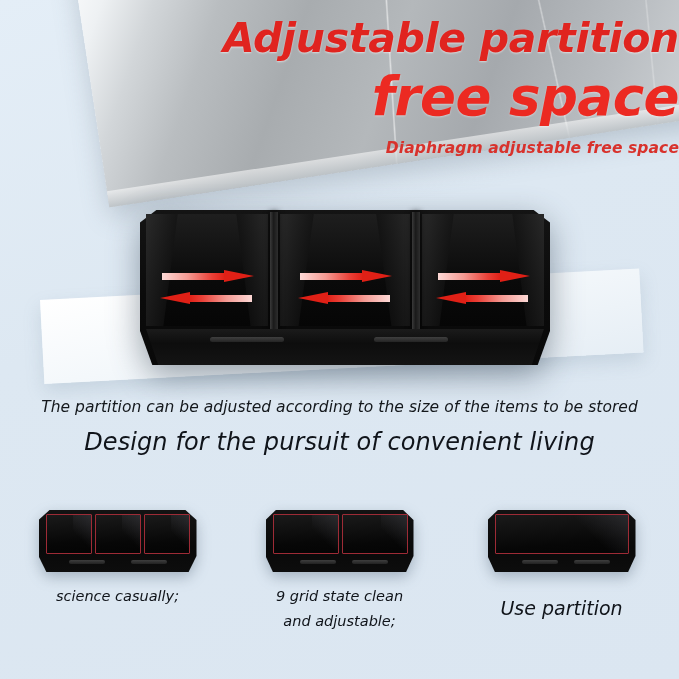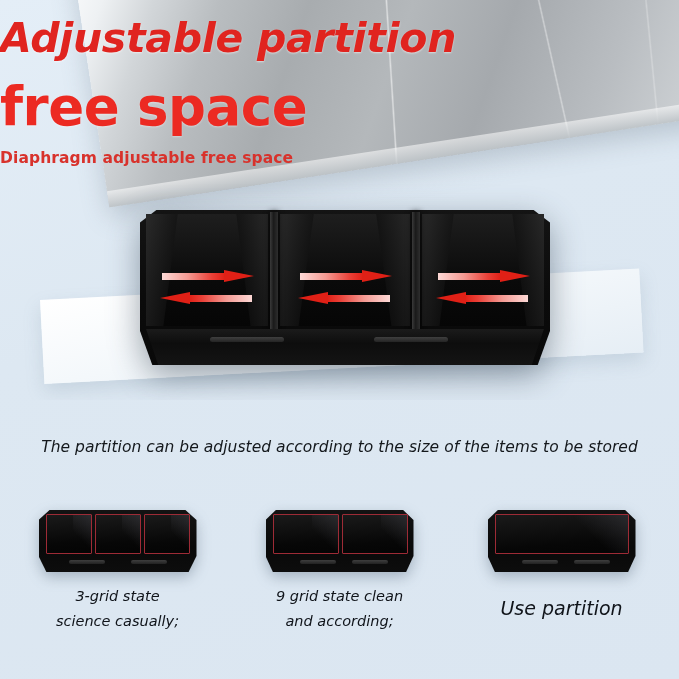--- a/index.html
+++ b/index.html
@@ -75,44 +75,46 @@
     transform: rotate(-3deg);
     transform-origin: left top;
     box-shadow: 0 8px 18px rgba(120,140,160,0.22);
   }
 
   
   .headline-wrap {
     position: absolute;
     left: 0; top: 18px;
     width: 679px;
-    text-align: left;
+    text-align: right;
     z-index: 6;
   }
   .headline-1 {
     font-size: 41px;
     font-style: italic;
     font-weight: 700;
     color: #e0241f;
     letter-spacing: -0.3px;
     line-height: 1.02;
     text-shadow: 0 1px 2px rgba(255,255,255,0.55);
   }
   .headline-2 {
     font-size: 53px;
+    font-style: italic;
     font-weight: 700;
     color: #ec2a22;
     letter-spacing: -0.5px;
     line-height: 1.0;
-    margin-top: 20px;
+    margin-top: 10px;
     text-shadow: 0 1px 2px rgba(255,255,255,0.4);
   }
   .sub-headline {
     margin-top: 16px;
     font-size: 15.5px;
+    font-style: italic;
     font-weight: 700;
     color: #d8322c;
     letter-spacing: 0.1px;
   }
 
   
   .main-bin {
     position: absolute;
     left: 140px;
     top: 210px;
@@ -252,21 +254,20 @@
     top: 398px;
     width: 679px;
     text-align: center;
     z-index: 4;
   }
   .mid-line-1 {
     font-size: 15.5px;
     font-style: italic;
     color: #14181c;
     letter-spacing: 0.05px;
-    margin-top: 40px;
   }
   .mid-line-2 {
     margin-top: 12px;
     font-size: 24px;
     font-style: italic;
     color: #10141a;
     letter-spacing: 0.1px;
   }
 
   
@@ -397,50 +398,50 @@
         <div class="arrow arrow-l">
           <span class="tail"></span>
             <span class="head"></span>
         </div>
       </div>
     </div>
   </div>
 
   <div class="mid-copy">
     <div class="mid-line-1">The partition can be adjusted according to the size of the items to be stored</div>
+    <div class="mid-line-2">Design for the pursuit of convenient living</div>
   </div>
 
   <div class="variants">
 
     <div class="variant">
       <div class="mini-bin" style="width:158px">
         <div class="mini-shell"></div>
         <div class="mini-cell" style="left:7px;width:46px"></div>
         <div class="mini-cell" style="left:56px;width:46px"></div>
         <div class="mini-cell" style="left:105px;width:46px"></div>
         <div class="mini-rail" style="left:30px;width:36px"></div>
         <div class="mini-rail" style="left:92px;width:36px"></div>
       </div>
       <div class="variant-caption">
-        <div>3-grid state</div>
         <div>science casually;</div>
       </div>
     </div>
 
     <div class="variant">
       <div class="mini-bin" style="width:148px">
         <div class="mini-shell"></div>
         <div class="mini-cell" style="left:7px;width:66px"></div>
         <div class="mini-cell" style="left:76px;width:66px"></div>
         <div class="mini-rail" style="left:34px;width:36px"></div>
         <div class="mini-rail" style="left:86px;width:36px"></div>
       </div>
       <div class="variant-caption">
         <div>9 grid state clean</div>
-        <div>and according;</div>
+        <div>and adjustable;</div>
       </div>
     </div>
 
     <div class="variant">
       <div class="mini-bin" style="width:148px">
         <div class="mini-shell"></div>
         <div class="mini-cell" style="left:7px;width:134px"></div>
         <div class="mini-rail" style="left:34px;width:36px"></div>
         <div class="mini-rail" style="left:86px;width:36px"></div>
       </div>

